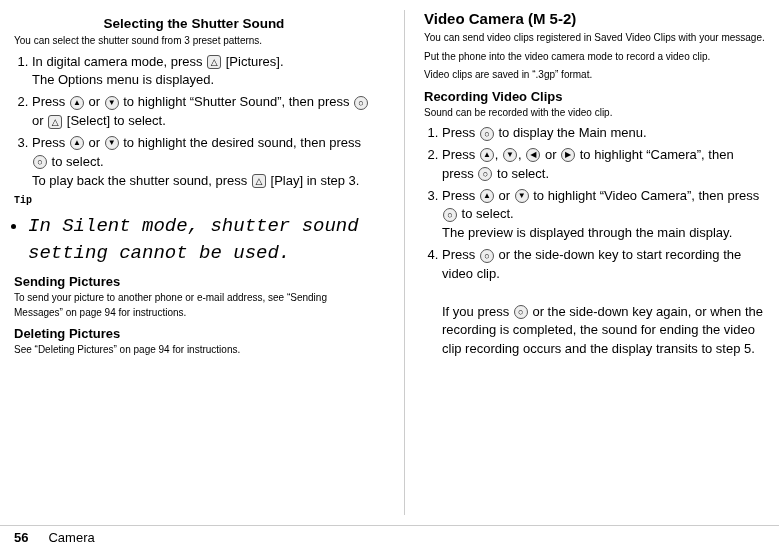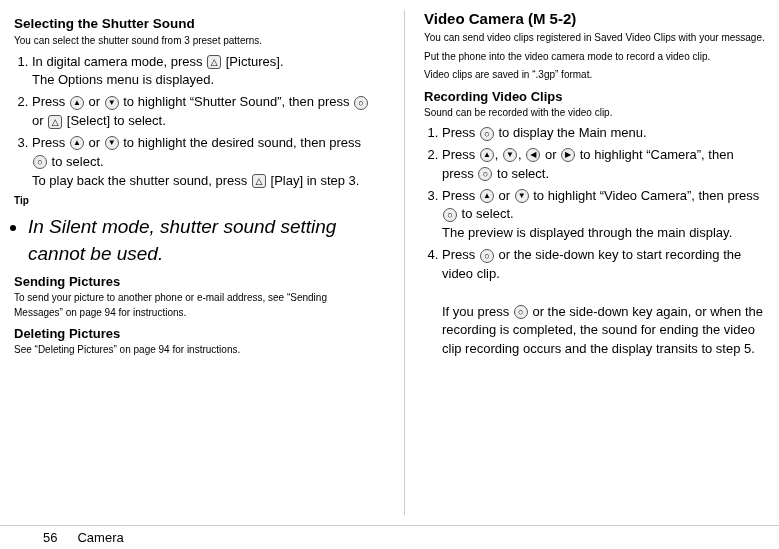--- a/index.html
+++ b/index.html
@@ -36,31 +36,31 @@
     }
     .footer-bar {
       border-top: 1px solid #ccc;
       padding: 4px 14px;
       display: flex;
       align-items: center;
       font-size: 13px;
     }
     .footer-page {
       margin-right: 20px;
-      font-weight: normal;
-      margin-left: 29px;
+      font-weight: bold;
     }
     .footer-chapter {
       font-weight: normal;
     }
     h2 {
       font-size: 13.5px;
       font-weight: bold;
       margin-bottom: 3px;
       margin-top: 6px;
+      text-align: center;
     }
     h3 {
       font-size: 13px;
       font-weight: bold;
       margin-bottom: 2px;
       margin-top: 6px;
     }
     p {
       font-size: 10px;
       line-height: 1.45;
@@ -89,20 +89,21 @@
       line-height: 1.45;
       list-style-type: disc;
       font-style: italic;
     }
     .tip-label {
       font-weight: bold;
       font-style: normal;
     }
     .tip-section {
       margin-bottom: 5px;
+      font-family: Liberation Mono, monospace;
     }
     .circle-btn {
       display: inline-block;
       width: 14px;
       height: 14px;
       border: 1px solid #555;
       border-radius: 50%;
       text-align: center;
       line-height: 13px;
       font-size: 9px;

